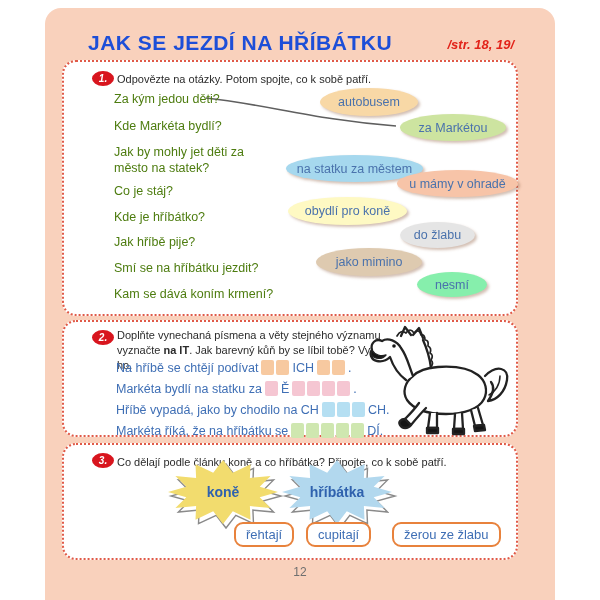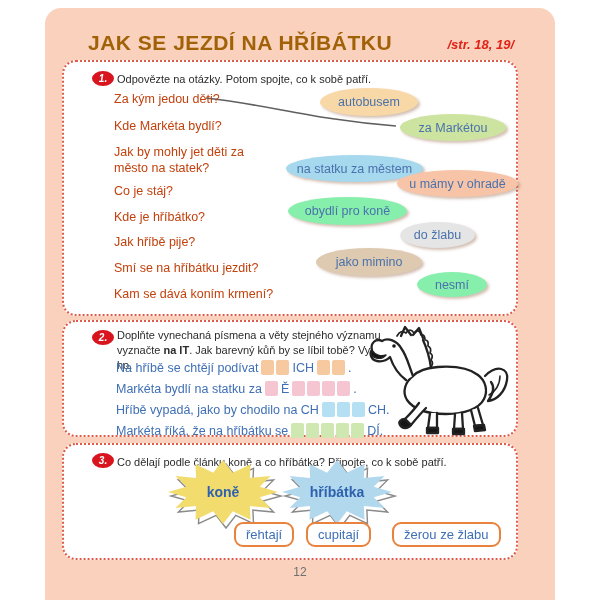--- a/index.html
+++ b/index.html
@@ -1,33 +1,33 @@
 <!DOCTYPE html>
 <html><head>
 <meta charset="utf-8">
 <style>
   html,body{margin:0;padding:0;background:#fff;}
   .canvas{position:relative;width:600px;height:600px;background:#fff;overflow:hidden;
           font-family:"Liberation Sans", sans-serif;}
   .peach{position:absolute;left:45px;top:8px;width:510px;height:592px;
          background:#f9d1bc;border-radius:16px 16px 0 0;}
   .title{position:absolute;left:88px;top:31px;font-size:21px;font-weight:bold;
-         color:#a16207;letter-spacing:.5px;}
+         color:#1d4ed8;letter-spacing:.5px;}
   .pageref{position:absolute;right:86px;top:37px;font-size:13px;font-weight:bold;
          font-style:italic;color:#e2231a;}
   .sec{position:absolute;left:62px;width:456px;background:#fff;
        border:2px dotted #e05a48;border-radius:14px;box-sizing:border-box;}
   #sec1{top:60px;height:256px;}
   #sec2{top:320px;height:117px;}
   #sec3{top:443px;height:117px;}
   .badge{position:absolute;left:28px;width:22px;height:15px;background:#d8151e;
          border-radius:50%;color:#fff;font-style:italic;font-weight:bold;font-size:10px;
          display:flex;align-items:center;justify-content:center;}
   .instr{position:absolute;left:53px;font-size:11px;color:#2b2b2b;line-height:1.35;}
-  .q{position:absolute;left:50px;color:#c2410c;font-size:12.5px;line-height:1.3;white-space:nowrap;}
+  .q{position:absolute;left:50px;color:#4d7c0f;font-size:12.5px;line-height:1.3;white-space:nowrap;}
   .q.wrap{white-space:normal;max-width:165px;}
   .connector{position:absolute;left:0;top:0;pointer-events:none;}
   .bubble{position:absolute;border-radius:50%;display:flex;align-items:center;justify-content:center;
           color:#4a72ac;font-size:12.5px;white-space:nowrap;
           box-shadow:2px 2px 3px rgba(145,95,65,.4);}
   .b0{left:256px;top:26px;width:98px;height:28px;}
   .b1{left:336px;top:52px;width:106px;height:27px;}
   .b2{left:222px;top:81px;width:137px;height:27px;margin-top:12px;}
   .b3{left:333px;top:108px;width:121px;height:27px;}
   .b4{left:224px;top:135px;width:119px;height:28px;}
@@ -73,21 +73,21 @@
     <div class="q" style="top:121px">Co je stáj?</div>
     <div class="q" style="top:147px">Kde je hříbátko?</div>
     <div class="q" style="top:172px">Jak hříbě pije?</div>
     <div class="q" style="top:198px">Smí se na hříbátku jezdit?</div>
     <div class="q" style="top:224px">Kam se dává koním krmení?</div>
 
     <div class="bubble b0" style="background: rgb(248, 216, 166);">autobusem</div>
     <div class="bubble b1" style="background: rgb(205, 228, 160);">za Markétou</div>
     <div class="bubble b2" style="background: rgb(166, 216, 238);">na statku za městem</div>
     <div class="bubble b3" style="background: rgb(247, 196, 168);">u mámy v ohradě</div>
-    <div class="bubble b4" style="background: #86efac;">obydlí pro koně</div>
+    <div class="bubble b4" style="background: #fef9c3;">obydlí pro koně</div>
     <div class="bubble b5" style="background: #e5e5e5;">do žlabu</div>
     <div class="bubble b6" style="background: rgb(222, 202, 176);">jako mimino</div>
     <div class="bubble b7" style="background: #86efac;">nesmí</div>
   </div>
 
   <div class="sec" id="sec2">
     <div class="badge" style="top:8px">2.</div>
     <div class="instr" style="top:6px;max-width:295px"><span>Doplňte vynechaná písmena a věty stejného významu</span><br>
       <span>vyznačte </span><b>na IT</b><span>. Jak barevný kůň by se líbil tobě? Vybarvi ho.</span>
     </div>

